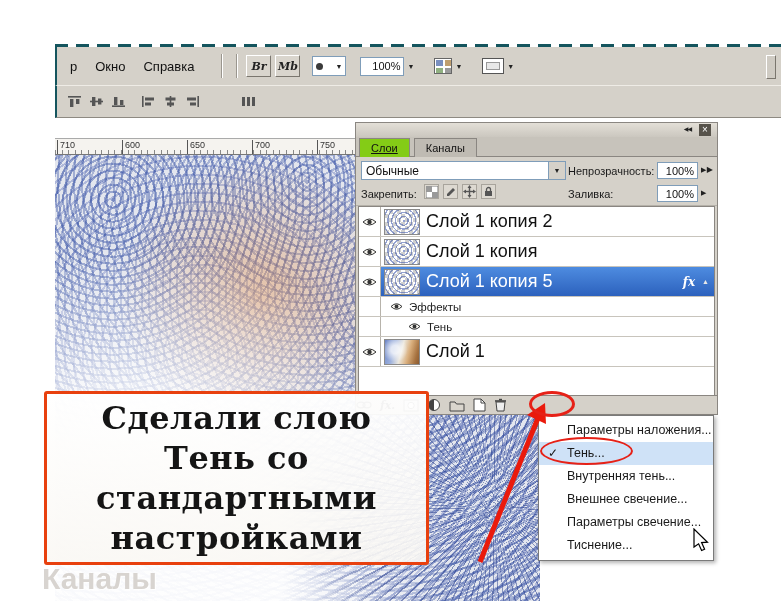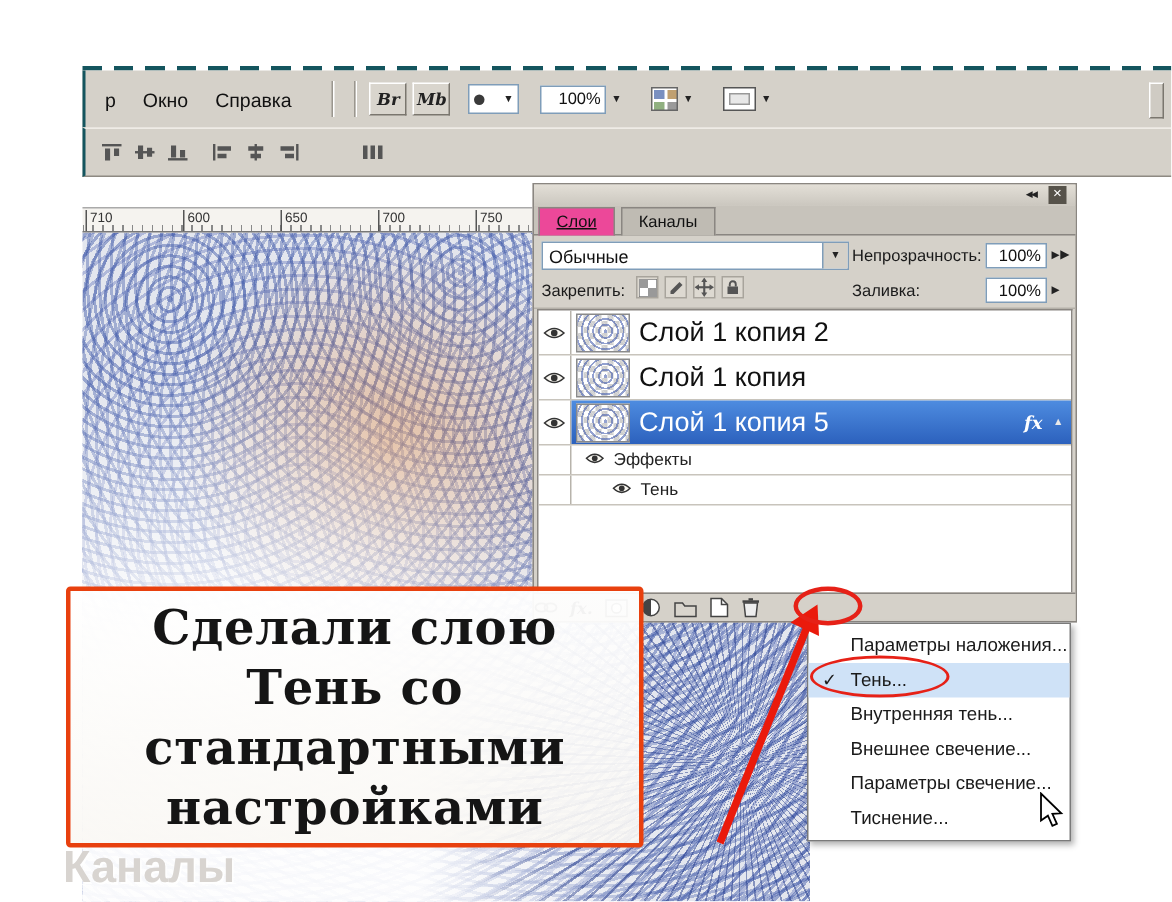--- a/index.html
+++ b/index.html
@@ -95,21 +95,21 @@
   .layers-panel {
     position:absolute; left:355px; top:122px; width:363px; height:293px; z-index:10;
     background:#d5d1c9; border:1px solid #8a8681; display:flex; flex-direction:column;
     font-size:11px;
   }
   .panel-header { height:14px; background:linear-gradient(#e3dfd7,#cbc7bf); position:relative; flex:none; }
   .ph-collapse { position:absolute; right:26px; top:2px; font-size:6px; letter-spacing:-1px; color:#222; cursor:default; }
   .ph-close { position:absolute; right:6px; top:1px; width:12px; height:12px; background:#56524a; color:#fff; font-size:10px; line-height:11px; text-align:center; cursor:default; }
   .tabs { height:20px; flex:none; background:#c7c3bb; border-bottom:1px solid #8a8681; padding-left:3px; }
   .tab { display:inline-block; height:19px; line-height:18px; padding:0 11px; font-size:11px; border:1px solid #8a8681; border-bottom:none; background:#bfbbb3; position:relative; top:1px; margin-right:1px; }
-  .tab.active { background:#ec4899; z-index:2;text-decoration:underline; }
+  .tab.active { background:#84cc16; z-index:2;text-decoration:underline; }
   .controls { height:49px; flex:none; position:relative; border-bottom:1px solid #b5b1a9; }
   .combo { position:absolute; left:5px; top:4px; width:205px; height:19px; background:#fff; border:1px solid #7f9db9; display:flex; align-items:center; }
   .combo .cval { flex:1; font-size:12px; padding-left:4px; }
   .combo .cbtn { width:17px; height:17px; background:#d5d1c9; border-left:1px solid #7f9db9; display:flex; align-items:center; justify-content:center; }
   .ctl-label { position:absolute; font-size:11px; color:#1a1a1a; }
   .val-box { position:absolute; width:41px; height:17px; background:#fff; border:1px solid #7f9db9; font-size:11px; text-align:right; padding:2px 3px 0 0; }
   .spin { position:absolute; font-size:7px; color:#222; }
   .flyout { position:absolute; right:4px; top:8px; font-size:8px; color:#222; }
   .locks { position:absolute; left:68px; top:27px; display:flex; gap:4px; align-items:center; }
   .lock-ic { width:15px; height:15px; border:1px solid #a8a49c; background:#ddd9d1; display:inline-flex; align-items:center; justify-content:center; }
@@ -389,20 +389,32 @@
         <span class="eye-cell"></span>
         <span class="row-body">
           <span class="eff-eye deep">
             <svg width="13" height="9">
                 <path d="M1 4.5 Q6.5 -1 12 4.5 Q6.5 10 1 4.5 Z" fill="#f8f6f0" stroke="#333"></path>
                 <circle cx="6.5" cy="4.5" r="1.9" fill="#333"></circle>
               </svg></span>
           <span class="eff-name">Тень</span>
         </span>
       </div>
+      <div class="layer-row">
+        <span class="eye-cell">
+          <svg width="15" height="10">
+              <path d="M1 5 Q7.5 -1 14 5 Q7.5 11 1 5 Z" fill="#f8f6f0" stroke="#333"></path>
+              <circle cx="7.5" cy="5" r="2.2" fill="#333"></circle>
+            </svg>
+          </span>
+        <span class="row-body">
+          <span class="thumb photo"></span>
+          <span class="name">Слой 1</span>
+        </span>
+      </div>
     </div>
 
     <div class="panel-footer">
       <span class="foot-ic">
         <svg width="16" height="12">
             <ellipse cx="5" cy="6" rx="4" ry="2.8" fill="none" stroke="#444" stroke-width="1.2"></ellipse>
             <ellipse cx="11" cy="6" rx="4" ry="2.8" fill="none" stroke="#444" stroke-width="1.2"></ellipse>
           </svg>
         </span>
       <span class="foot-ic fx-foot">fx.</span>

